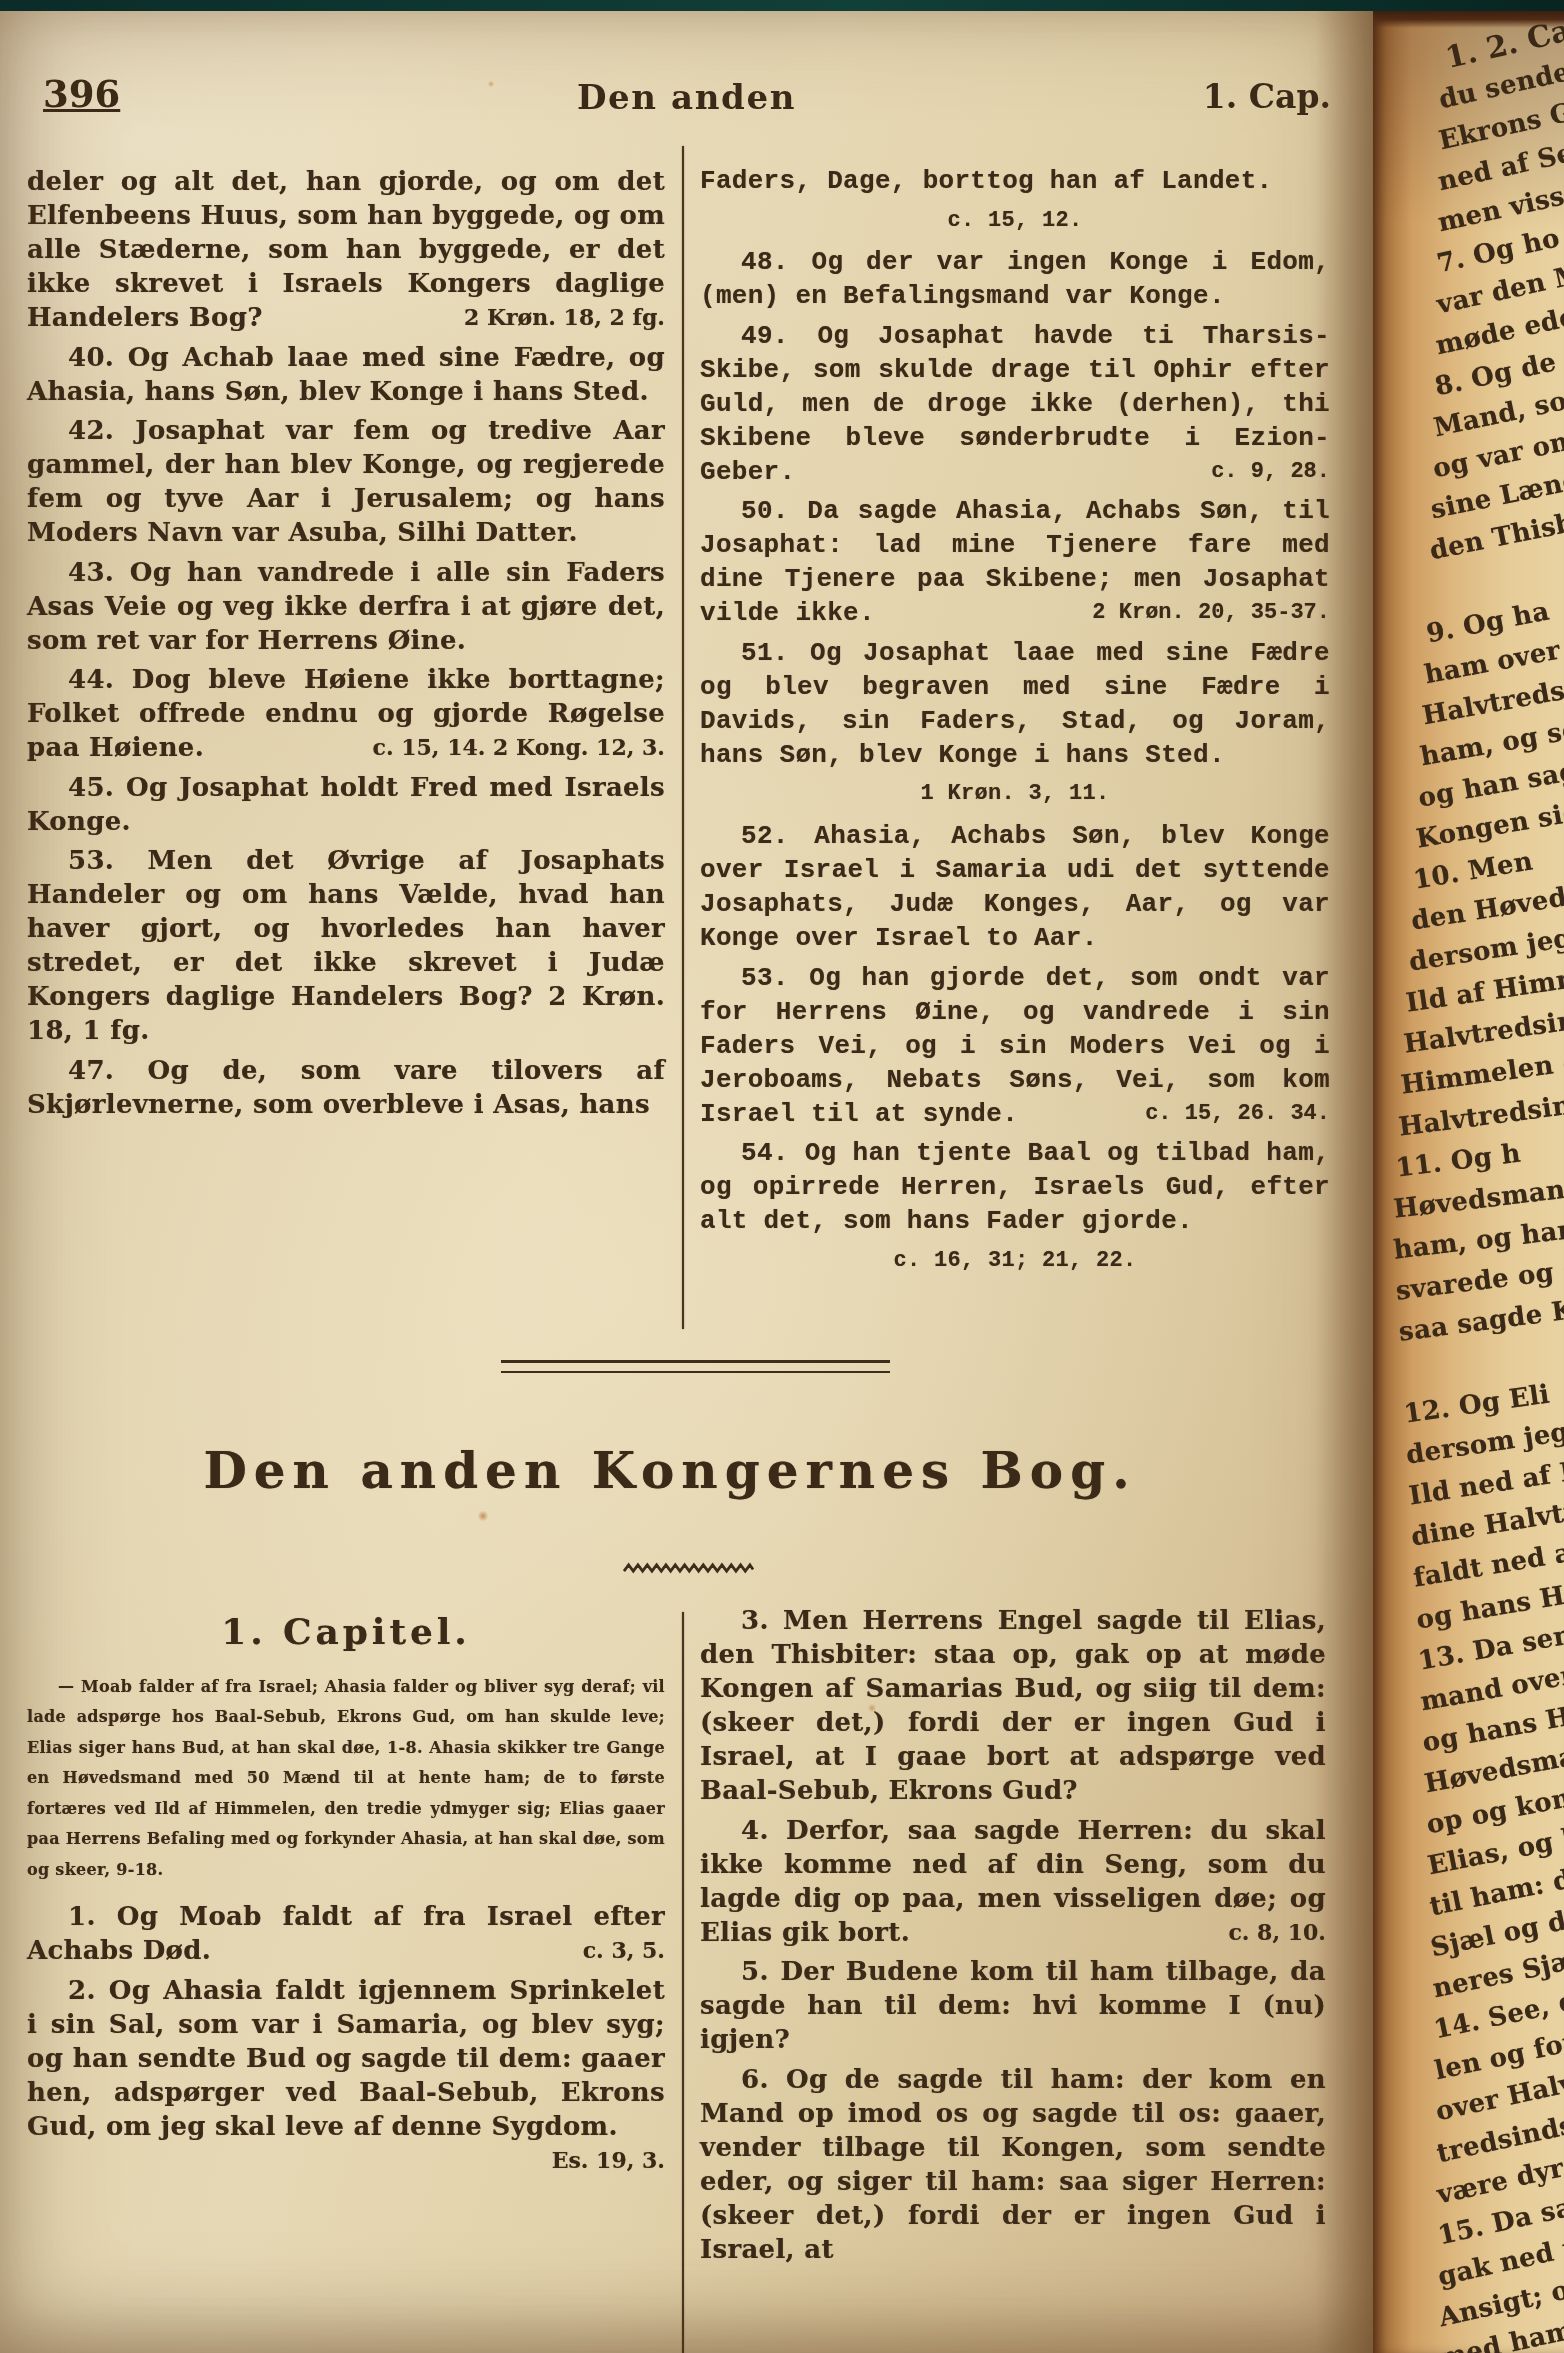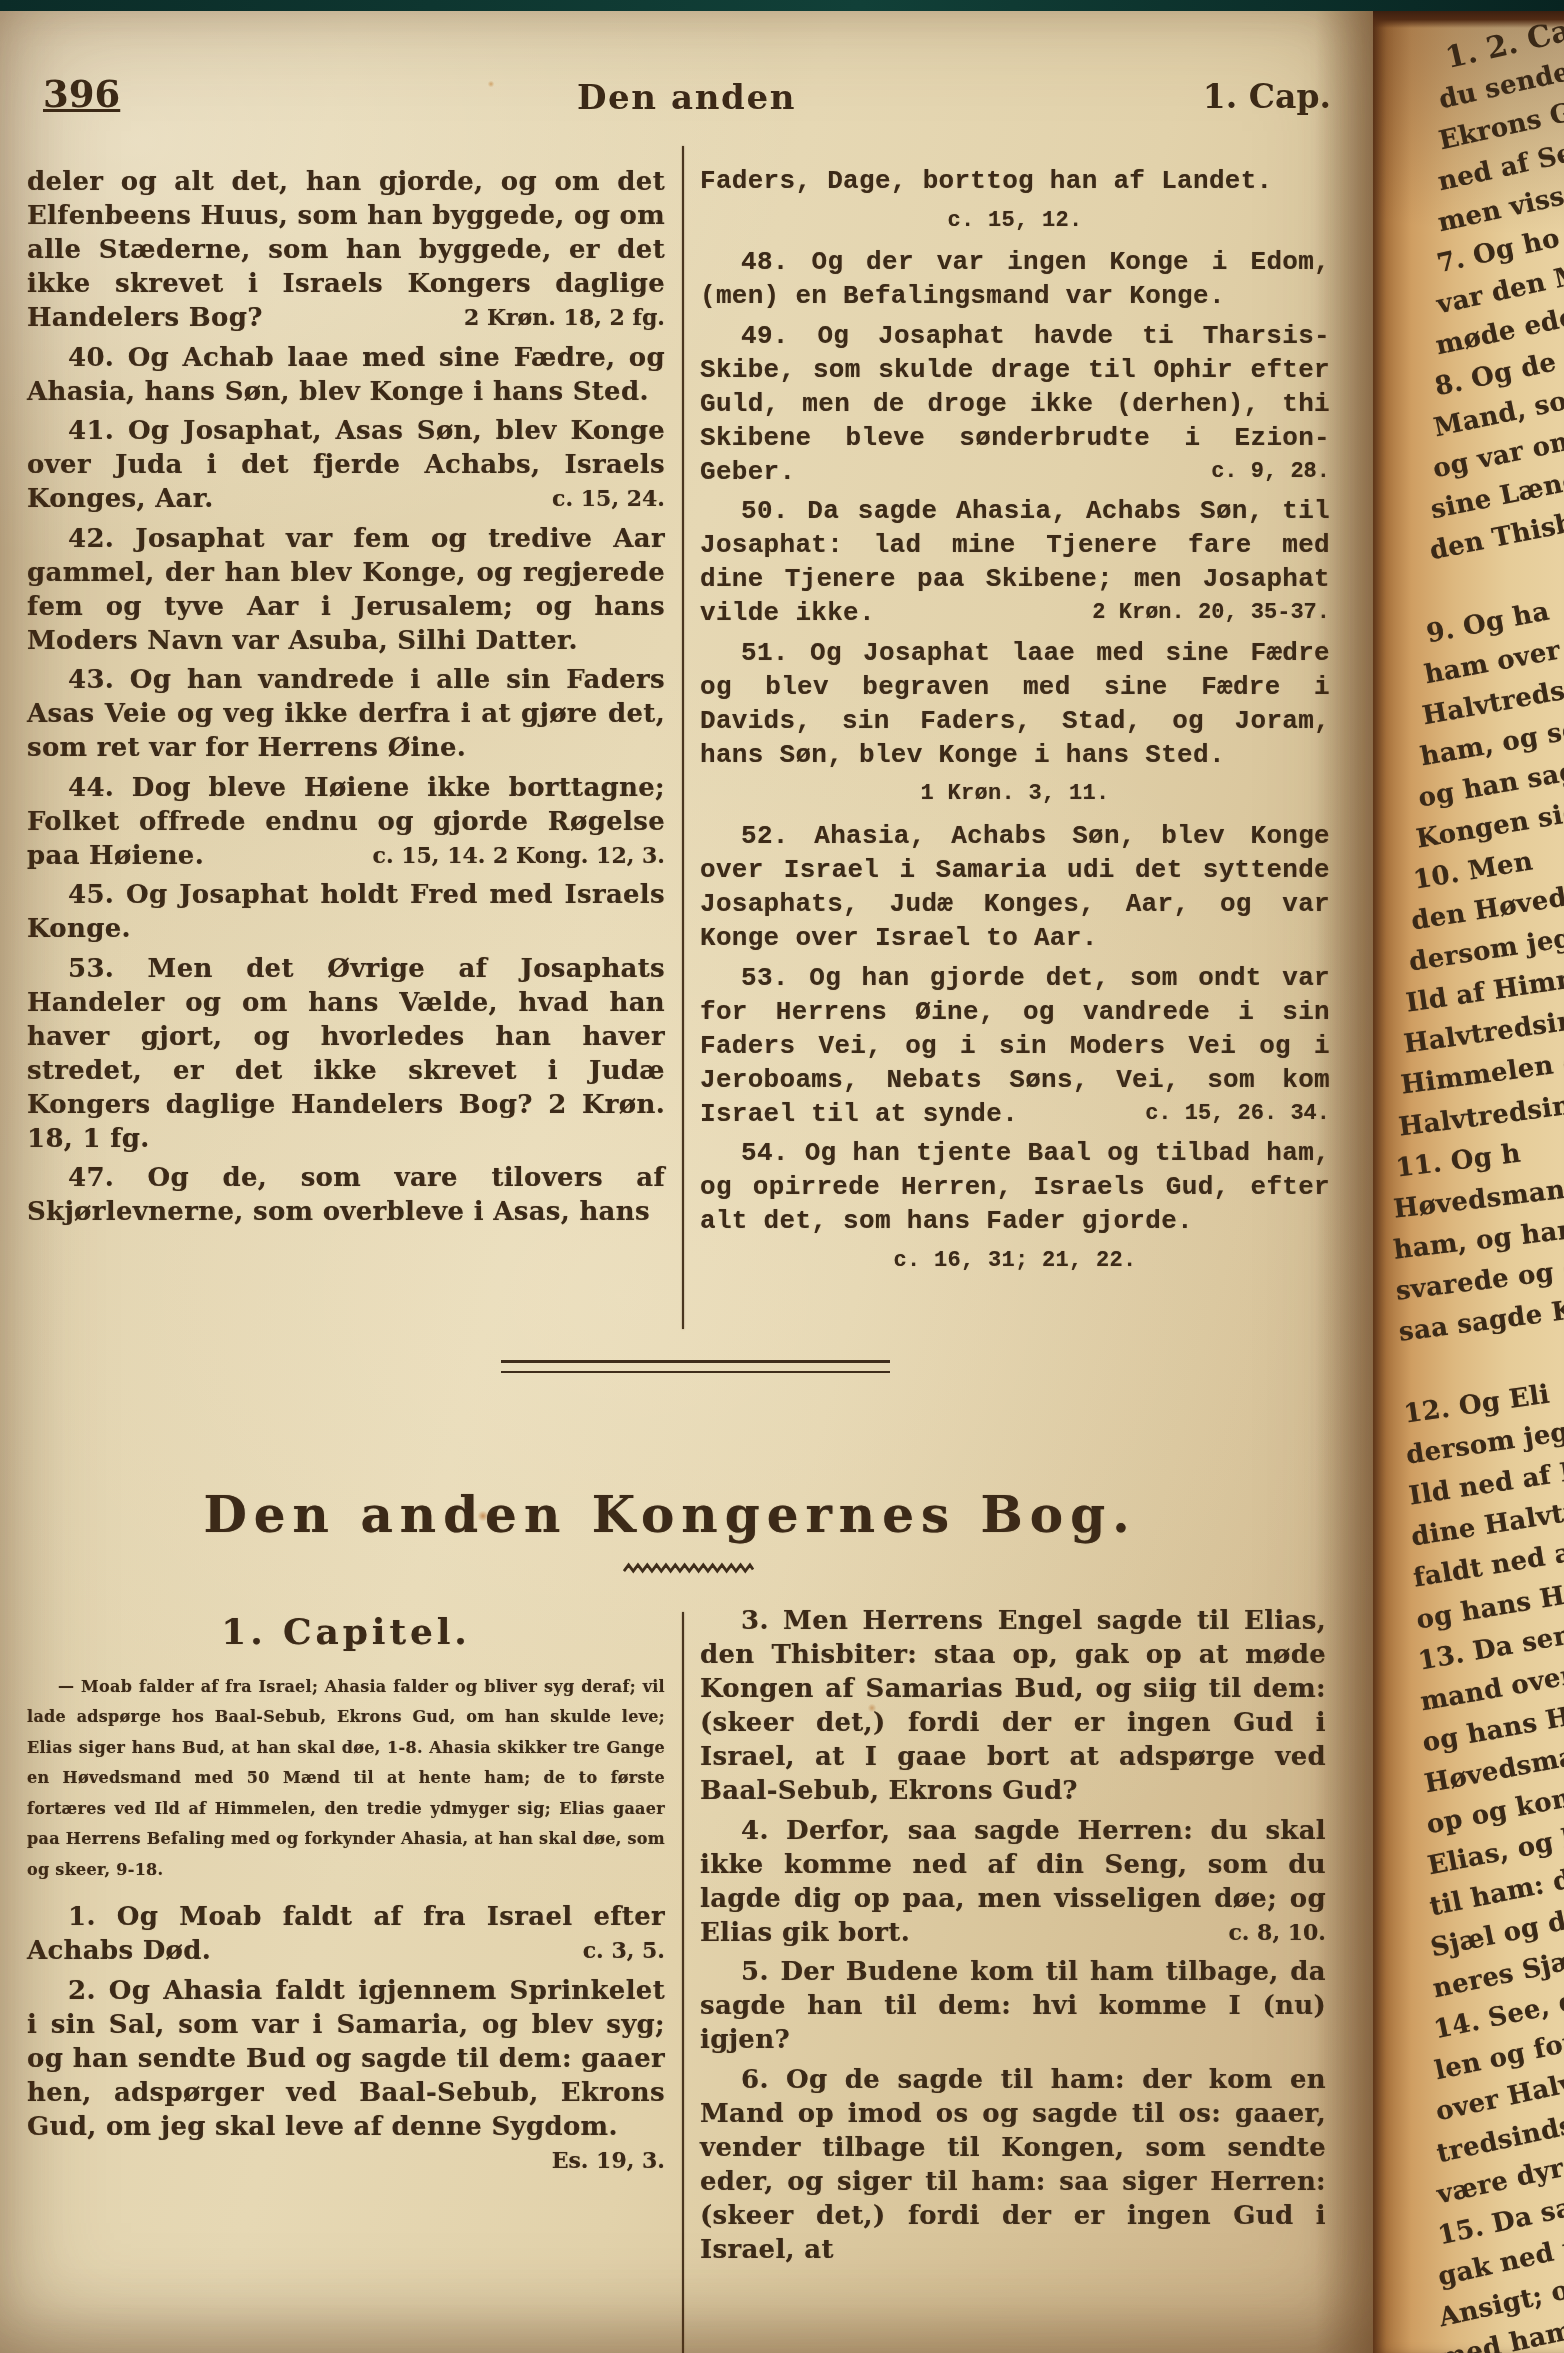--- a/index.html
+++ b/index.html
@@ -51,21 +51,21 @@
   .vrule{position:absolute;width:2.3px;background:#49351f;
     box-shadow:0 0 1.6px rgba(73,53,31,.6);}
   #ruleTop{left:682px;top:146px;height:1183px;}
   #ruleBottom{left:682px;top:1612px;height:742px;}
 
   
   .double-rule{position:absolute;left:501px;top:1360px;width:389px;height:7.8px;
     border-top:3.1px solid #3f2d1b;border-bottom:2.3px solid #3f2d1b;}
   .book-title{position:absolute;left:0;top:1441px;width:1340px;text-align:center;
     font-size:50px;font-weight:bold;letter-spacing:7px;
-    text-shadow:0 0 0.8px rgba(50,32,15,.6);margin-top:44px;}
+    text-shadow:0 0 0.8px rgba(50,32,15,.6);}
   .squiggle{position:absolute;left:622px;top:1561px;}
   .chapter-head{text-align:center;text-indent:0;font-size:36px;letter-spacing:3.9px;
     margin:0 0 23.5px;font-weight:bold;}
   .summary{font-size:16px;line-height:30.5px;text-indent:31px;margin:0 0 14px !important;}
 
   
   .next-page{position:absolute;left:1373px;top:0;width:192px;height:2354px;overflow:hidden;
     background:
       radial-gradient(704px 391px at 80% 0%, rgba(60,25,10,.35), transparent 60%),
       linear-gradient(90deg,#7e4e28 0%,#a9743e 7%,#cf9e62 20%,#ddb87f 42%,#e6cc98 70%,#e9d2a2 100%);
@@ -85,21 +85,20 @@
 <div class="photo">
 
   <div class="page">
     <span class="pnum">396</span>
     <div class="running">Den anden</div>
     <div class="chap">1. Cap.</div>
 
     <div class="col" id="colTL">
         <p class="cont"><span>deler og alt det, han gjorde, og om det Elfenbeens Huus, som han byggede, og om alle Stæderne, som han byggede, er det ikke skrevet i Israels Kongers daglige Handelers Bog?</span><span class="ref">2 Krøn. 18, 2 fg.</span></p>
         <p class="verse"><span>40. </span><span>Og Achab laae med sine Fædre, og Ahasia, hans Søn, blev Konge i hans Sted.</span></p>
-        <p class="verse"><span>41. </span><span>Og Josaphat, Asas Søn, blev Konge over Juda i det fjerde Achabs, Israels Konges, Aar.</span><span class="ref">c. 15, 24.</span></p>
         <p class="verse"><span>42. </span><span>Josaphat var fem og tredive Aar gammel, der han blev Konge, og regjerede fem og tyve Aar i Jerusalem; og hans Moders Navn var Asuba, Silhi Datter.</span></p>
         <p class="verse"><span>43. </span><span>Og han vandrede i alle sin Faders Asas Veie og veg ikke derfra i at gjøre det, som ret var for Herrens Øine.</span></p>
         <p class="verse"><span>44. </span><span>Dog bleve Høiene ikke borttagne; Folket offrede endnu og gjorde Røgelse paa Høiene.</span><span class="ref">c. 15, 14. 2 Kong. 12, 3.</span></p>
         <p class="verse"><span>45. </span><span>Og Josaphat holdt Fred med Israels Konge.</span></p>
         <p class="verse"><span>53. </span><span>Men det Øvrige af Josaphats Handeler og om hans Vælde, hvad han haver gjort, og hvorledes han haver stredet, er det ikke skrevet i Judæ Kongers daglige Handelers Bog? 2 Krøn. 18, 1 fg.</span></p>
         <p class="verse"><span>47. </span><span>Og de, som vare tilovers af Skjørlevnerne, som overbleve i Asas, hans</span></p>
       </div>
     <div class="col" id="colTR">
         <p class="cont"><span>Faders, Dage, borttog han af Landet.</span></p>
         <div class="refline">c. 15, 12.</div>

